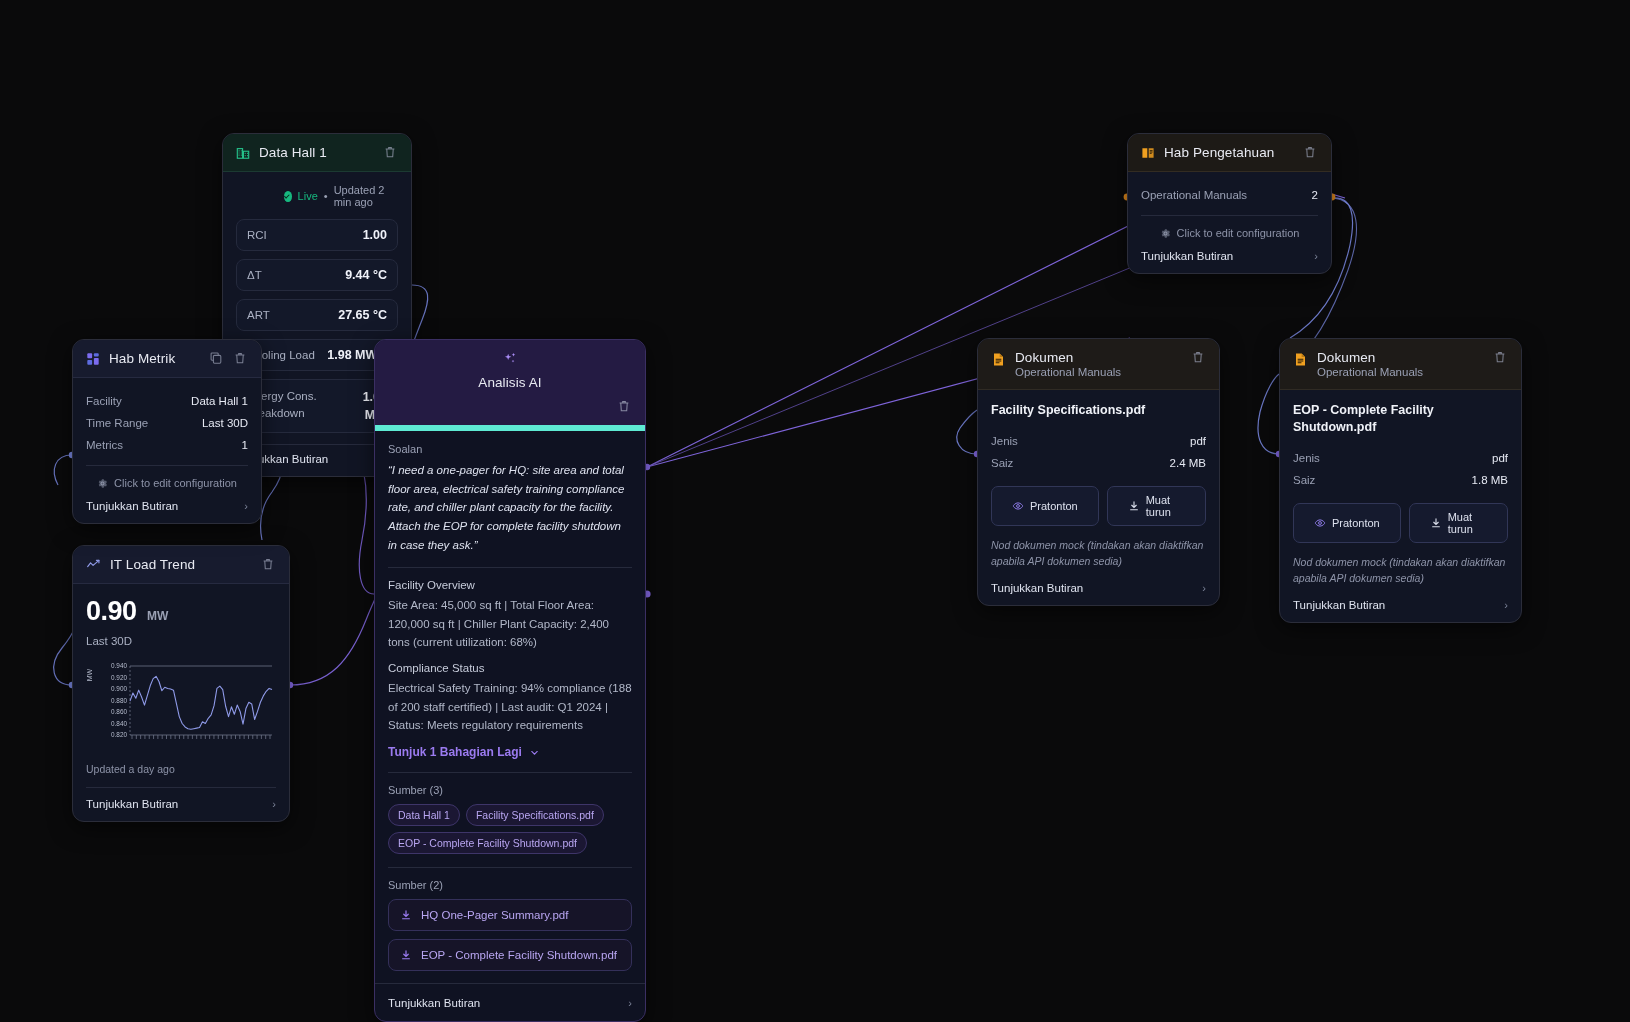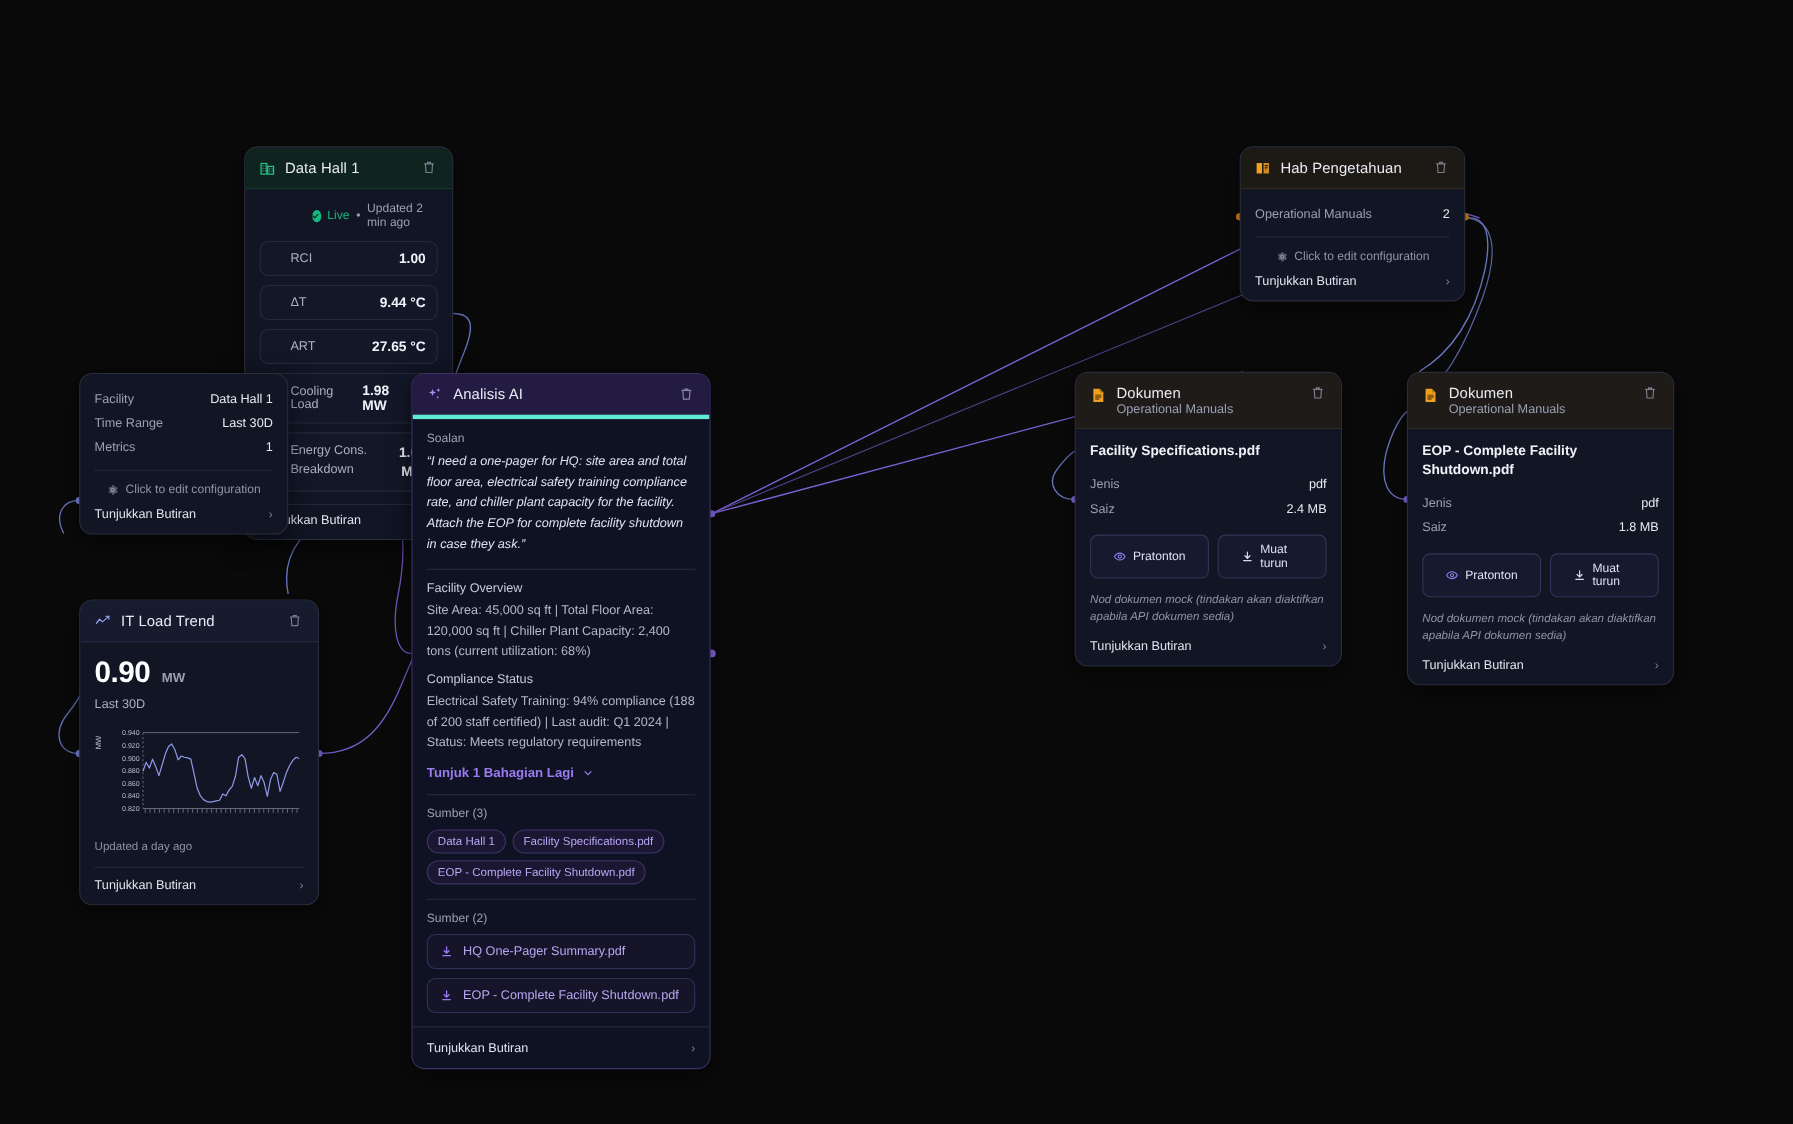--- a/index.html
+++ b/index.html
@@ -27,21 +27,21 @@
   #node-datahall .node-head { background: #10241f; border-bottom: 1px solid #1c3a32; }
   .live-row { display: flex; align-items: center; gap: 6px; font-size: 11px; color: #9aa0b4; margin-bottom: 11px; margin-left: 48px; }
   .live-dot { width: 11px; height: 11px; border-radius: 50%; background: #17b87f;
               display: flex; align-items: center; justify-content: center; }
   .live-dot::after { content: ""; width: 4px; height: 2px; border-left: 1.4px solid #06221a;
               border-bottom: 1.4px solid #06221a; transform: rotate(-45deg) translate(0px,-1px); }
   .live-txt { color: #17b87f; font-weight: 500; }
   .metric { display: flex; align-items: center; justify-content: space-between;
             border: 1px solid #252a3d; border-radius: 8px; padding: 8px 10px; margin-bottom: 8px;
             background: #131829; }
-  .metric .k { font-size: 11.5px; color: #aab0c2; margin-left: 17px; }
+  .metric .k { font-size: 11.5px; color: #aab0c2; }
   .metric .v { font-size: 12.5px; color: #f1f3fa; font-weight: 600; }
   .metric .vwrap { display: flex; align-items: center; gap: 6px; }
   .metric.two { align-items: flex-start; }
   .metric.two .k { line-height: 1.45; }
   .metric.two .v { text-align: right; line-height: 1.45; }
   .chev { color: #7d8499; font-size: 11px; }
 
   
   #node-habmetrik { left: 72px; top: 339px; width: 190px; z-index: 6; }
   #node-habmetrik .node-head { background: #171b2e; border-bottom: 1px solid #262a40; }
@@ -57,21 +57,21 @@
   
   #node-itload { left: 72px; top: 545px; width: 218px; }
   #node-itload .node-head { background: #171b2e; border-bottom: 1px solid #262a40; }
   .bignum { font-size: 27px; font-weight: 700; color: #ffffff; letter-spacing: -.5px; }
   .bigunit { font-size: 12px; color: #9aa0b4; margin-left: 6px; font-weight: 600; }
   .rangelbl { font-size: 11.5px; color: #aab0c2; margin-top: 8px; }
   .updated { font-size: 10.5px; color: #8d93a8; margin-top: 10px; }
 
   
   #node-ai { left: 374px; top: 339px; width: 272px; z-index: 7; border-color: #3b2f63; background:#0f1222;}
-  #node-ai .node-head { background: #241b43; border-bottom: 4px solid #5eead4; }
+  #node-ai .node-head { background: #241b43; border-bottom: 6px solid #5eead4; flex-direction: column; }
   .sec-lbl { font-size: 11px; color: #9aa0b4; margin-bottom: 6px; }
   .quote { font-size: 11.5px; font-style: italic; color: #dde1ee; line-height: 1.62; }
   .hr { height: 1px; background: #262a3c; margin: 13px 0 11px 0; }
   .sec-h { font-size: 11.5px; color: #c7ccdb; margin-bottom: 5px; }
   .sec-p { font-size: 11.5px; color: #b2b8c9; line-height: 1.6; margin-bottom: 11px; }
   .moretog { display: flex; align-items: center; gap: 7px; font-size: 12px; color: #9b7bf0;
              font-weight: 600; cursor: pointer; }
   .chips { display: flex; flex-wrap: wrap; gap: 6px; margin-top: 8px; }
   .chip { border: 1px solid #3e3569; background: #1b1733; color: #b9a6f2;
           font-size: 10.5px; border-radius: 999px; padding: 4px 9px; cursor: pointer; }
@@ -203,20 +203,44 @@
       </div>
       <div class="divider" style="margin:11px 0 6px 0;"></div>
       <div class="showmore">
         <span>Tunjukkan Butiran</span>
         <span class="chev">›</span>
       </div>
     </div>
   </div>
 
   <div class="node" id="node-habmetrik">
+    <div class="node-head">
+      <span>
+        <svg class="ic" width="14" height="14" viewBox="0 0 16 16">
+          <rect x="1.5" y="1.5" width="5.5" height="5.5" rx="1" fill="#7c6cf0"></rect>
+          <rect x="9" y="1.5" width="5.5" height="3.6" rx="1" fill="#5d6ce0"></rect>
+          <rect x="1.5" y="9" width="5.5" height="5.5" rx="1" fill="#5d6ce0"></rect>
+          <rect x="9" y="6.8" width="5.5" height="7.7" rx="1" fill="#7c6cf0"></rect>
+        </svg>
+      </span>
+      <span class="ttl">Hab Metrik</span>
+      <span class="head-actions">
+        <span class="icobtn">
+          <svg class="ic" width="14" height="14" viewBox="0 0 16 16" fill="none" stroke="#9aa0b4" stroke-width="1.2">
+            <rect x="5" y="5" width="8.5" height="9" rx="1.3"></rect>
+              <path d="M10.5 5V3.2A1 1 0 0 0 9.5 2.2H3.4a1 1 0 0 0-1 1v6.3a1 1 0 0 0 1 1H5"></path>
+          </svg>
+        </span>
+        <span class="icobtn">
+          <svg class="ic" width="14" height="14" viewBox="0 0 16 16" fill="none" stroke="#9aa0b4" stroke-width="1.2">
+            <path d="M3 4.5h10M6.5 4.5V3h3v1.5M4.3 4.5l.6 9h6.2l.6-9"></path>
+          </svg>
+        </span>
+      </span>
+    </div>
     <div class="node-body">
       <div class="kv">
         <span class="k">Facility</span>
         <span class="v">Data Hall 1</span>
       </div>
       <div class="kv">
         <span class="k">Time Range</span>
         <span class="v">Last 30D</span>
       </div>
       <div class="kv">

